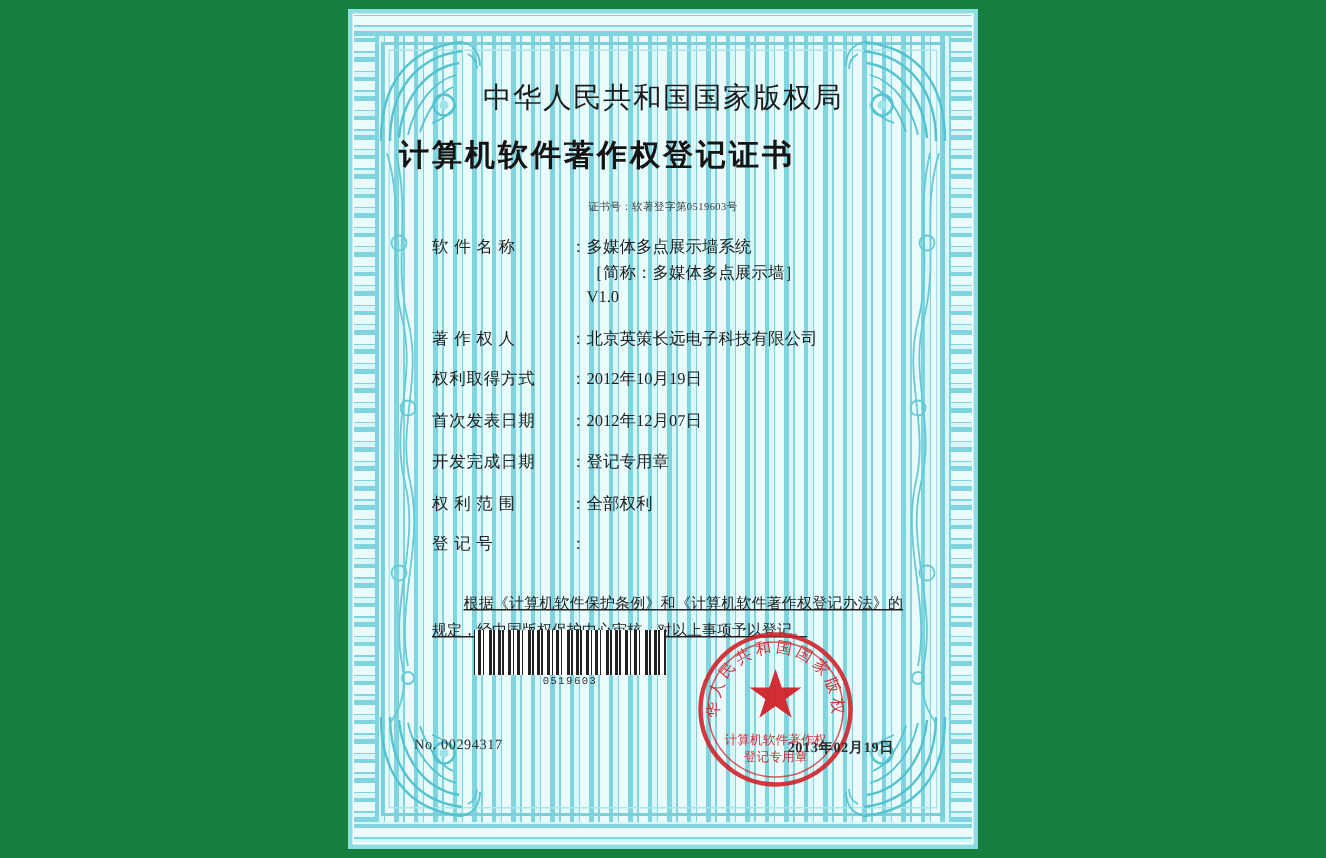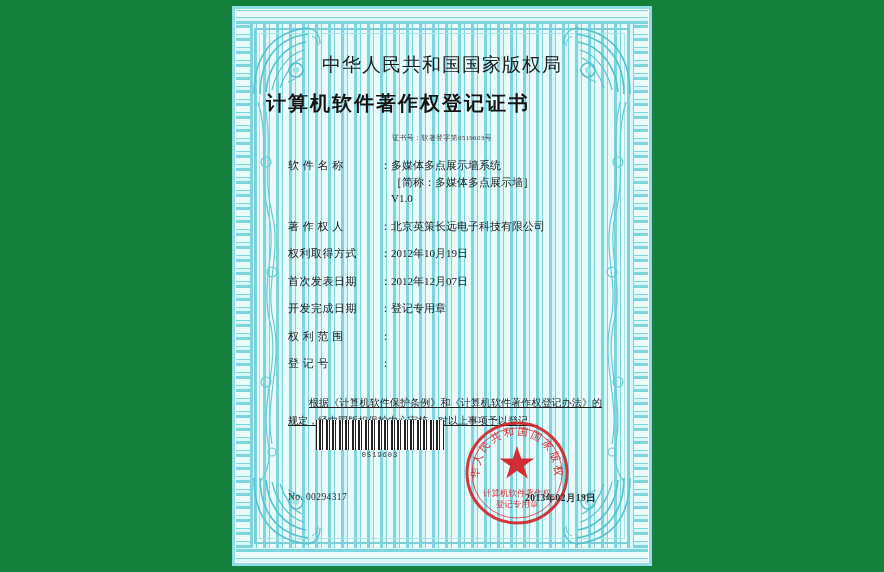--- a/index.html
+++ b/index.html
@@ -210,21 +210,21 @@
     left: 232px;
     top: 414px;
     width: 106px;
     height: 106px;
   }
   .seal svg { display: block; }
 
   
   .footer {
     position: absolute;
-    left: 34px;
+    left: 22px;
     right: 34px;
     top: 486px;
     display: flex;
     justify-content: space-between;
     font-size: 9.5px;
     color: #2b2b2b;
     padding: 0 22px;
     box-sizing: border-box;
   }
   .footer .serial {
@@ -376,20 +376,21 @@
 
         <div class="row">
           <div class="label">开发完成日期</div>
           <div class="colon">：</div>
           <div class="value">登记专用章</div>
         </div>
 
         <div class="row">
           <div class="label">权 利 范 围</div>
           <div class="colon">：</div>
+          <div class="value">全部权利</div>
         </div>
 
         <div class="row">
           <div class="label">登 记 号</div>
           <div class="colon">：</div>
         </div>
 
       </div>
 
       <div class="paragraph">根据《计算机软件保护条例》和《计算机软件著作权登记办法》的规定，经中国版权保护中心审核，对以上事项予以登记。</div>

